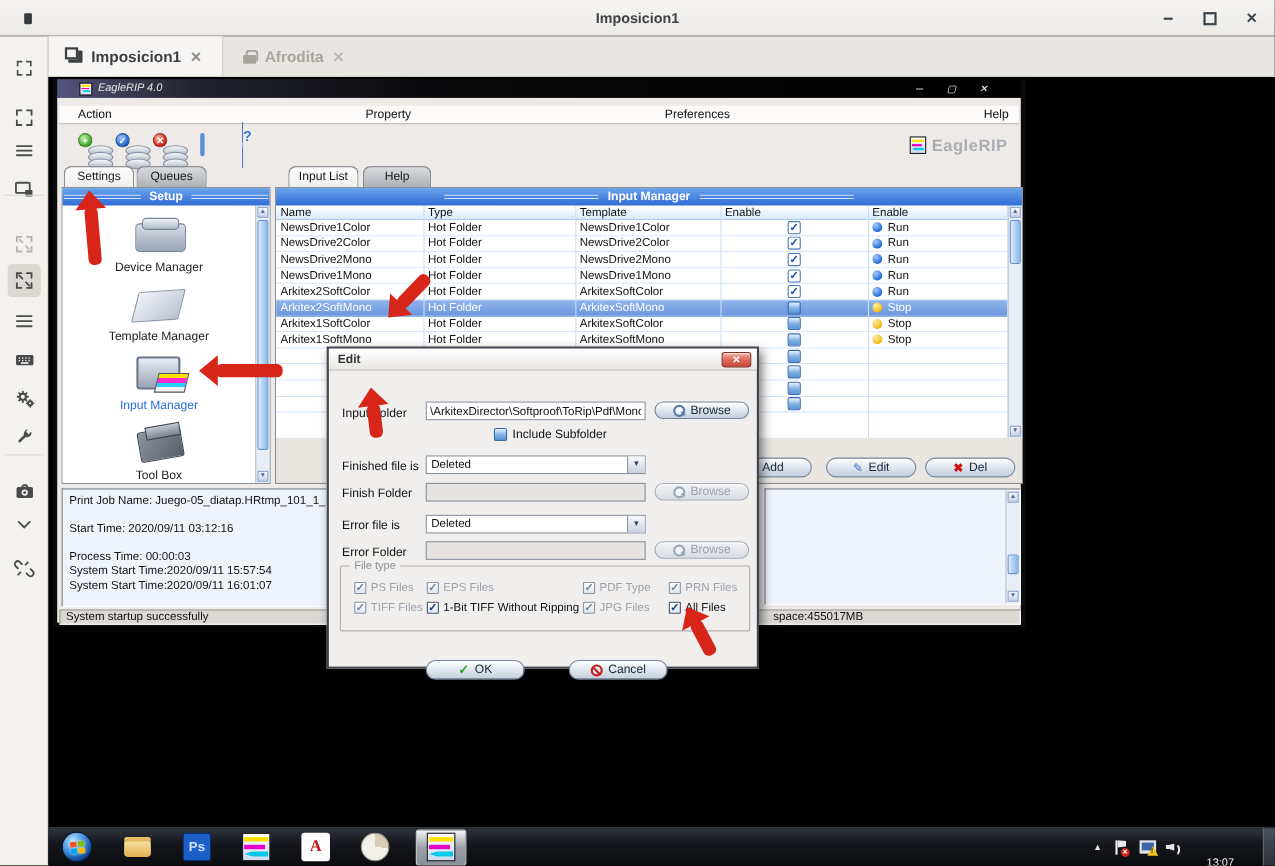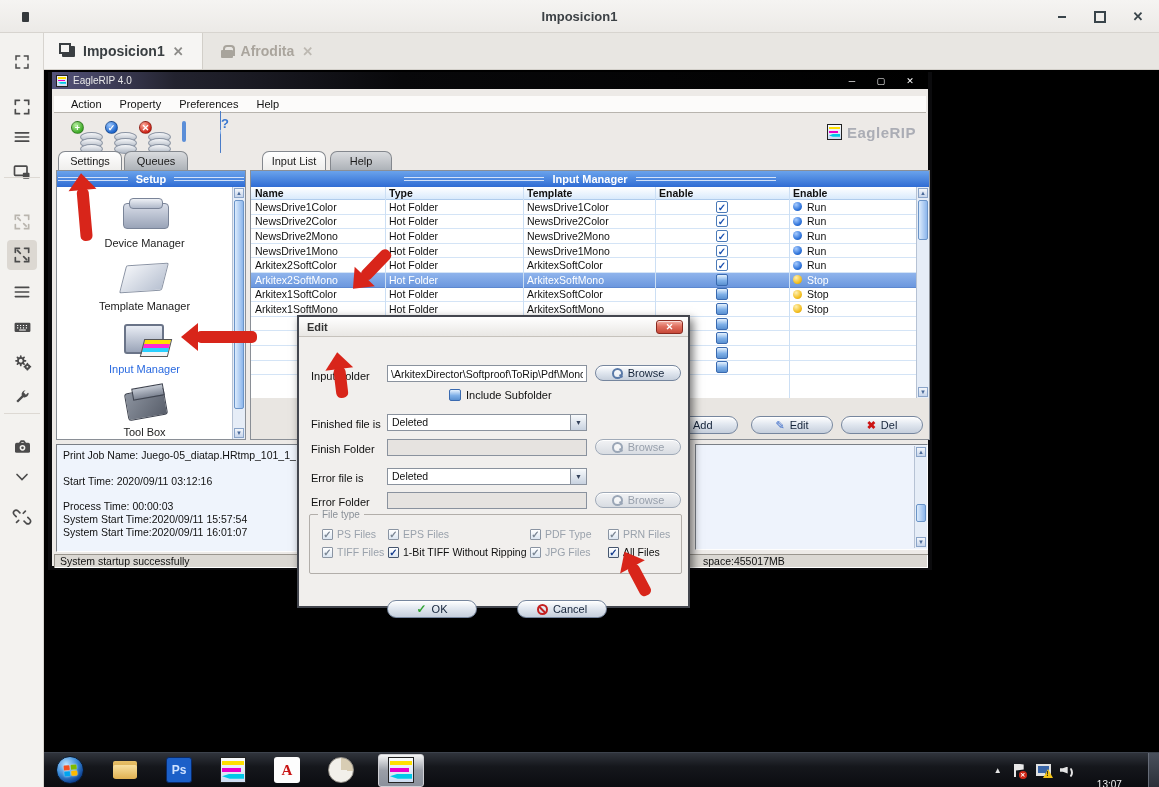--- a/index.html
+++ b/index.html
@@ -34,29 +34,29 @@
     background:#f3f2ef; border-right:1px solid #d7d4cf; }
   .sb-icon { position:absolute; left:10px; width:24px; height:24px; display:flex; align-items:center; justify-content:center; }
   .sb-icon.active { background:#dcd8d2; border-radius:4px; left:7px; width:30px; height:30px; }
   .sb-sep { position:absolute; left:4px; width:36px; height:1px; background:#ddd9d3; }
 
   
   .desktop { position:absolute; left:44px; top:70px; width:1115px; height:717px; background:#000; }
 
   
   .erip { position:absolute; left:4px; top:2px; width:884px; height:498px; background:#0b0b0d; padding:0 4px 4px; z-index:1; }
-  .erip-title { height:17px; display:flex; align-items:center; gap:5px; padding:0 4px;
-    background:linear-gradient(90deg,#55547c,#23232f 14%,#08080a 40%,#000); }
+  .erip-title { height:17px; display:flex; align-items:center; gap:5px; padding:0 20px;
+    background:linear-gradient(90deg,#55547c,#23232f 14%,#08080a 40%,#000);font-style:italic; }
   .erip-title .t { color:#e8e8e8; font-size:10px; }
   .erip-ctrl { margin-left:auto; display:flex; gap:13px; padding-right:6px; color:#fff; font-size:9px; align-items:center;}
   .erip-ctrl span{width:16px;text-align:center;}
   .erip-body { position:relative; height:477px; background:#edeae7; }
 
   .menubar { position:absolute; left:2px; top:7px; right:2px; height:17px; background:#fcfbfa;
-    border-bottom:1px solid #b8b4ae; display:flex; align-items:center; padding-left:8px; }
+    border-bottom:1px solid #b8b4ae; display:flex; align-items:center; padding-left:8px;justify-content:space-between; }
   .mitem { font-size:11px; color:#111; padding:0 9px; }
 
   .toolbar { position:absolute; left:2px; top:26px; right:2px; height:34px; display:flex; align-items:center; }
   .tbi { position:relative; margin-left:34px; }
   .db { position:relative; width:25px; height:26px; }
   .db i { position:absolute; left:0; width:23px; height:10px; border-radius:50%;
      background:linear-gradient(#f7f8fa,#aeb6c2); border:1px solid #8a93a2; }
   .db i:nth-child(1){top:0}.db i:nth-child(2){top:6px}.db i:nth-child(3){top:12px}
   .badge { position:absolute; right:-4px; bottom:-2px; width:13px; height:13px; border-radius:50%;
      color:#fff; font-size:9px; font-weight:bold; display:flex; align-items:center; justify-content:center; border:1px solid rgba(0,0,0,.3);}
@@ -105,21 +105,21 @@
      background:linear-gradient(135deg,#8d94a0,#585e6a); border:1px solid #3f4450; border-radius:3px; transform:rotate(-10deg);}
   .si3::after{content:""; position:absolute; left:16px; top:2px; width:30px; height:10px;
      background:linear-gradient(#c2c8d2,#7d8492); border:1px solid #3f4450; transform:rotate(-10deg);}
 
   .vscroll { position:absolute; right:0; top:16px; bottom:0; width:13px; background:#e6edf7; border-left:1px solid #b6c2d4; }
   .vs-arrow { position:absolute; left:1px; width:10px; height:10px; background:linear-gradient(#f4f7fb,#c6d4ea); border:1px solid #8aa4c8; color:#4a6a9a; font-size:6px; line-height:9px; text-align:center; }
   .vs-thumb { position:absolute; left:1px; width:10px; background:linear-gradient(90deg,#dcebfc,#8cb6ec); border:1px solid #6a94c8; border-radius:2px; }
 
   .rpanel { position:absolute; left:198px; top:81px; width:680px; height:270px; border:1px solid #8a8f96; background:#e9e6e2; }
   .tablebox { position:absolute; left:0; top:16px; right:13px; bottom:41px; background:#fff; overflow:hidden; }
-  .thead { position:relative; height:13px; background:linear-gradient(#ffffff,#d9eafc); border-bottom:1px solid #b0ccec; font-size:10.5px; color:#111;font-weight:bold; }
+  .thead { position:relative; height:13px; background:linear-gradient(#ffffff,#d9eafc); border-bottom:1px solid #b0ccec; font-size:10.5px; color:#111; }
   .trow { position:relative; height:14.6px; border-bottom:1px solid #d4e4f6; font-size:10.5px; color:#111; background:#fff; }
   .trow.sel { background:linear-gradient(#8fb4ec,#6b97de); color:#fff; border-bottom-color:#5c88d0; }
   .cell { position:absolute; top:0; height:100%; display:flex; align-items:center; white-space:nowrap; overflow:hidden; }
   .cName{left:4px; width:128px;} .cType{left:138px; width:128px;} .cTpl{left:276px; width:124px;}
   .cEn{left:404px; width:134px; justify-content:center;} .cSt{left:542px; width:120px; gap:5px;}
   .colsep { position:absolute; top:0; bottom:0; width:1px; background:#ccdff4; }
   .tcheck { width:12px; height:12px; border-radius:2px; font-size:10px; line-height:11px; text-align:center; }
   .tcheck.on { background:#fff; border:1px solid #4a7ab8; color:#1a50b0; font-weight:bold; }
   .tcheck.off { background:linear-gradient(#e6f2fe,#7fb0e8 55%,#5a90d0); border:1px solid #3a6ab0; }
   .sdot { width:9px; height:9px; border-radius:50%; }

